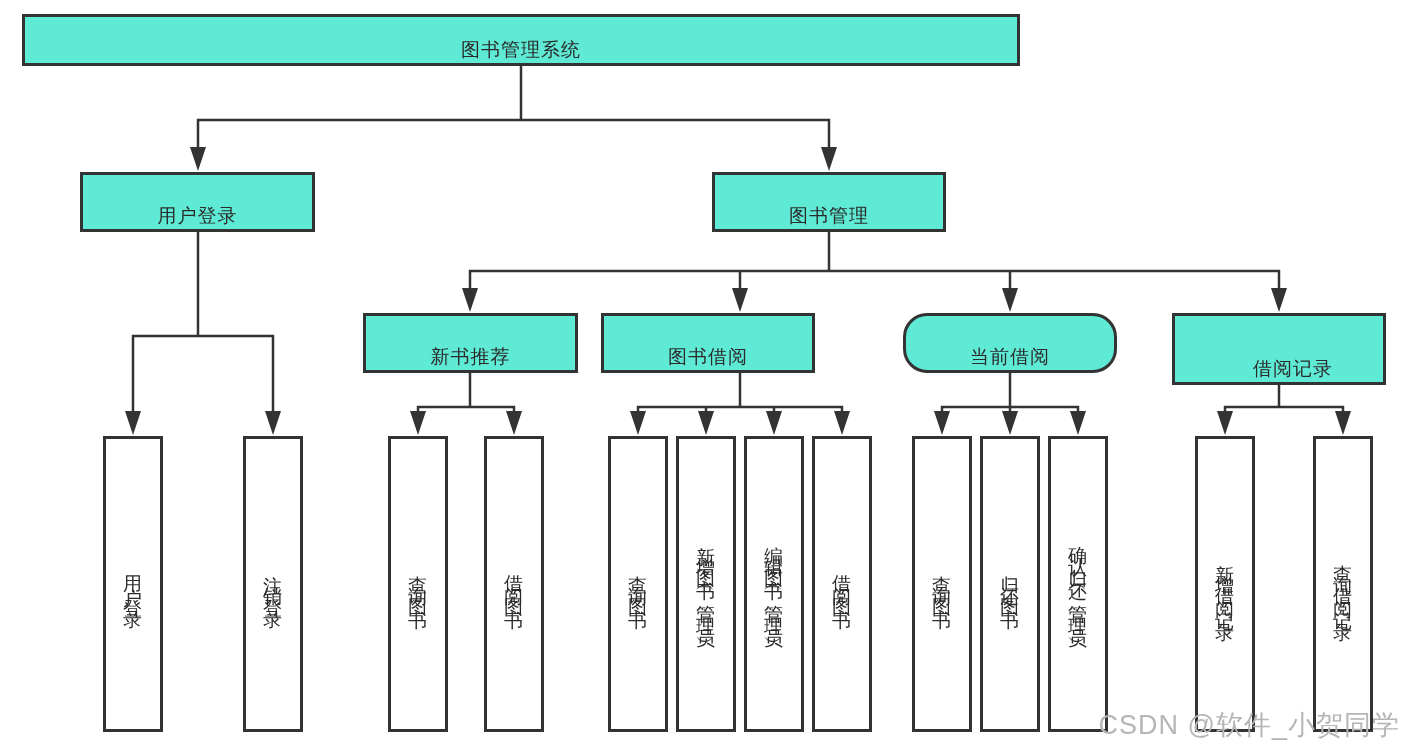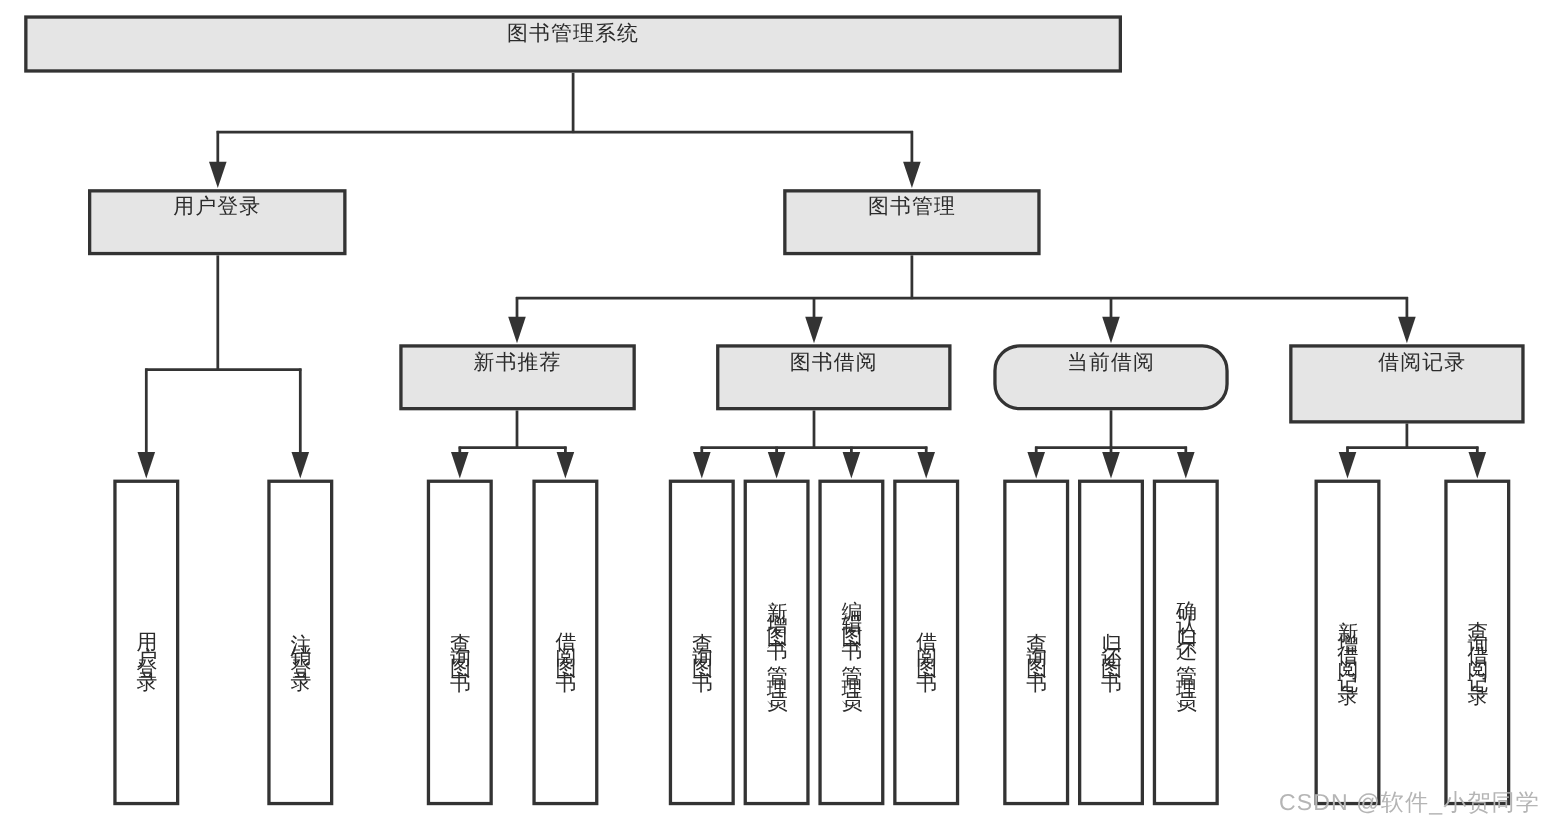--- a/index.html
+++ b/index.html
@@ -13,23 +13,23 @@
   }
   .connector-layer {
     position: absolute;
     left: 0; top: 0;
     width: 1405px; height: 747px;
   }
   .box {
     position: absolute;
     box-sizing: border-box;
     border: 3px solid #333333;
-    background: #e5e5e5;
+    background: #5eead4;
     display: flex;
-    align-items: flex-start;
+    align-items: flex-end;
     justify-content: center;
     color: #2b2b2b;
     font-size: 19px;
     letter-spacing: 1px;
     z-index: 2;
   }
   .leaf {
     position: absolute;
     box-sizing: border-box;
     border: 3px solid #333333;
@@ -44,21 +44,21 @@
     writing-mode: vertical-rl;
     font-size: 19px;
     letter-spacing: 0.62em;
     line-height: 1;
     white-space: nowrap;
   }
   .watermark {
     position: absolute;
     right: 5px;
     bottom: 4px;
-    font-size: 21px;
+    font-size: 27px;
     color: #b5b5b5;
     letter-spacing: 1px;
     z-index: 3;
   }
   svg line { stroke: #333333; stroke-width: 2.5; }
   svg polygon { fill: #333333; }
 </style>
 </head>
 <body>
 
@@ -147,21 +147,21 @@
   <div class="box" style="left:80px; top:172px; width:235px; height:60px;">
     <span>用户登录</span>
   </div>
   <div class="box" style="left:363px; top:313px; width:215px; height:60px;">
     <span>新书推荐</span>
   </div>
 
   <div class="box" style="left:712px; top:172px; width:234px; height:60px;">
     <span>图书管理</span>
   </div>
-  <div class="box" style="left:651px; top:313px; width:214px; height:60px;">
+  <div class="box" style="left:601px; top:313px; width:214px; height:60px;">
     <span>图书借阅</span>
   </div>
   <div class="box" style="left:903px; top:313px; width:214px; height:60px;border-radius:24px;">
     <span>当前借阅</span>
   </div>
   <div class="box" style="left:1172px; top:313px; width:214px; height:72px;padding-left:28px;">
     <span>借阅记录</span>
   </div>
 
   <div class="leaf" style="left:103px; top:436px; width:60px; height:296px;">

